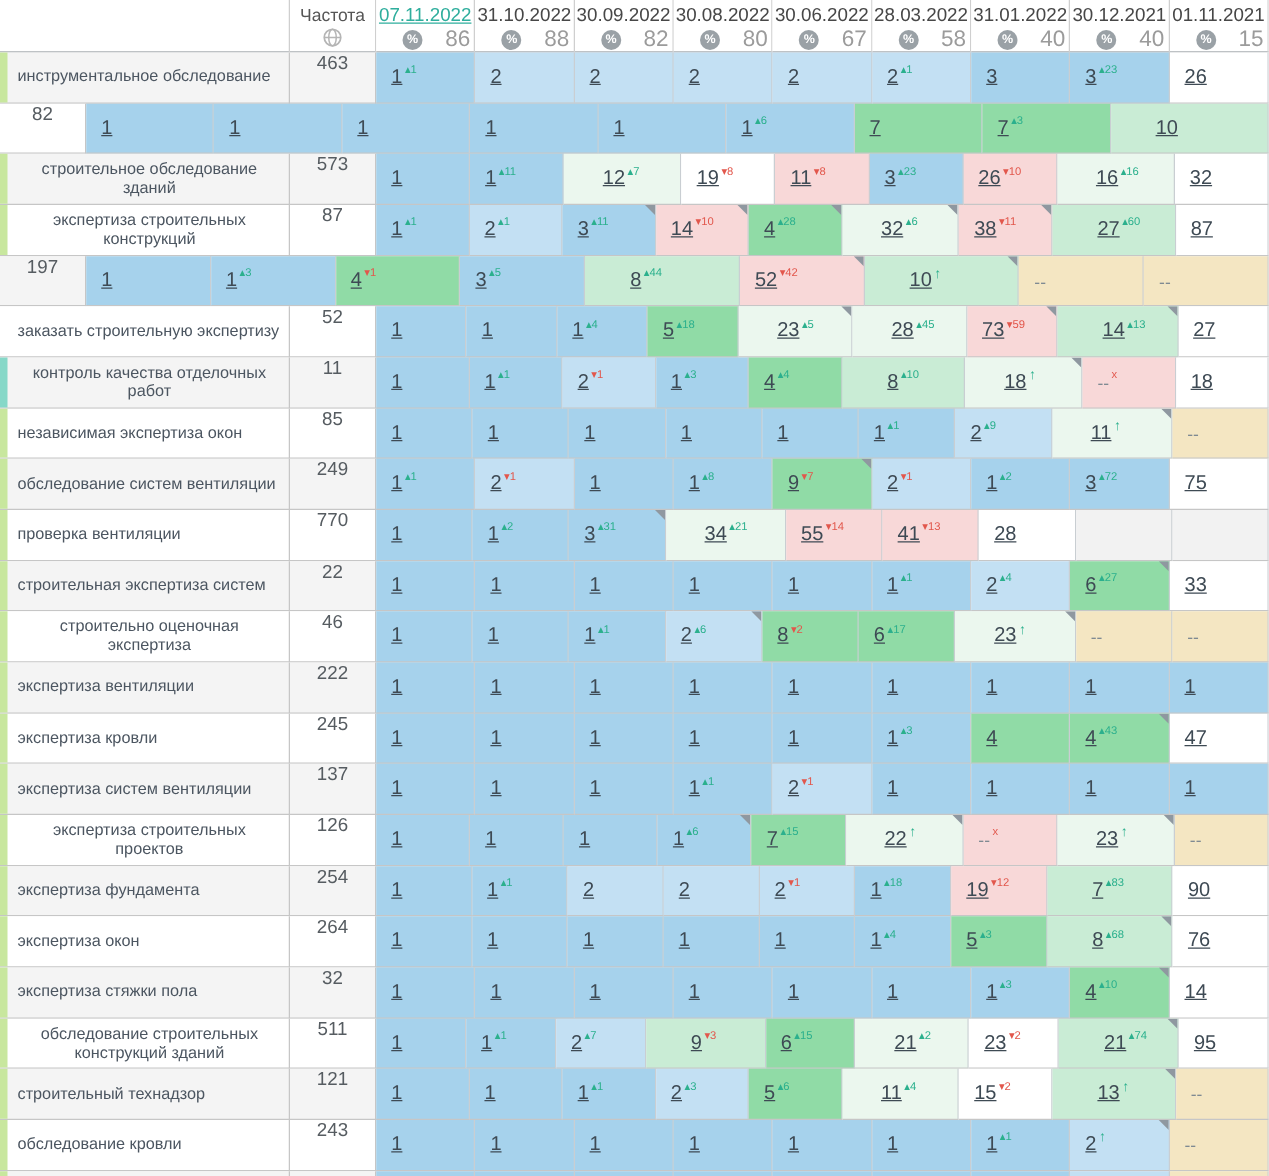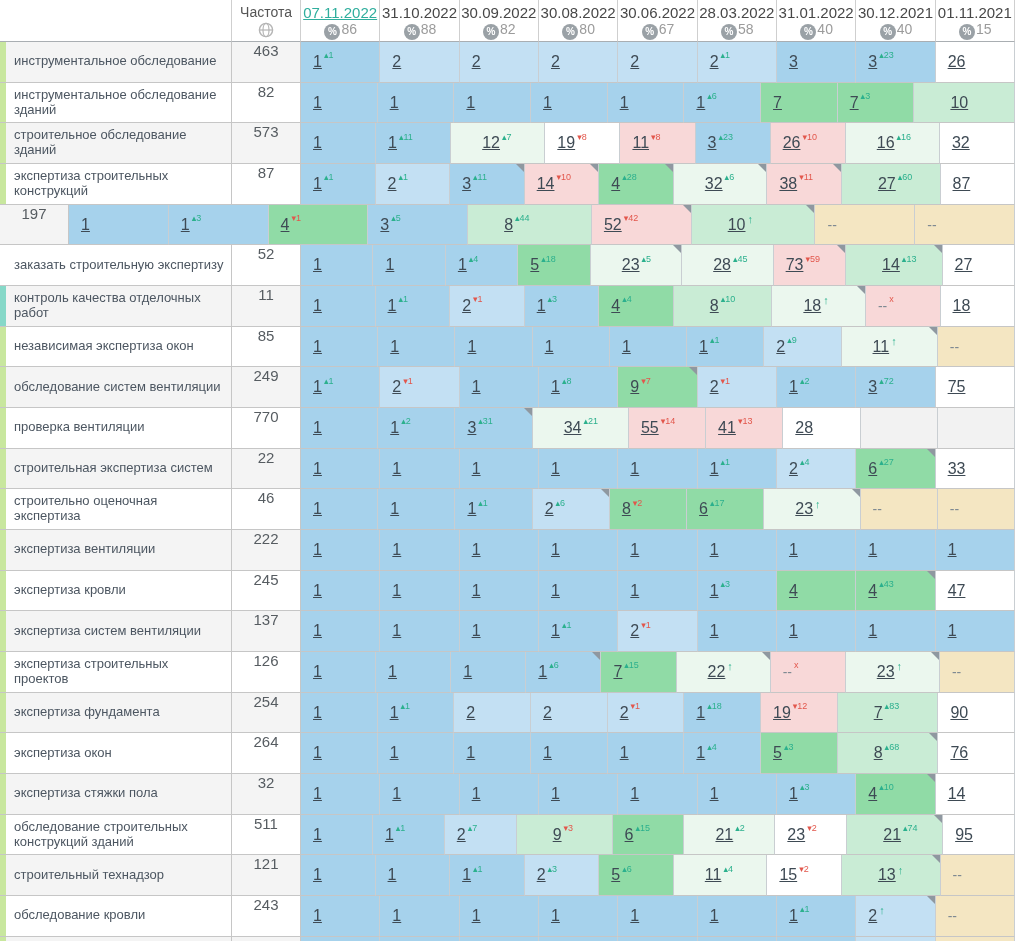--- a/index.html
+++ b/index.html
@@ -18,28 +18,28 @@
   .hrow > div{border-right:1px solid #cfcfcf;border-bottom:1px solid #a9aeb2;background:#fff;
     display:flex;flex-direction:column;align-items:center;justify-content:flex-start;padding-top:4px;}
   .hrow .col-kw{align-items:flex-start;}
   .freq-label{font-size:14px;color:#555;line-height:1.2;}
   .globe{margin-top:1px;}
   .date-label{font-size:15px;color:#474747;text-decoration:none;line-height:1.25;white-space:nowrap;cursor:pointer;}
   .date-label.sel{color:#2fae9d;text-decoration:underline;}
   .vis{display:flex;align-items:flex-start;margin-top:1px;}
   .pct-ic{width:16px;height:16px;border-radius:50%;background:#9aa1a6;color:#fff;font-size:10px;font-weight:bold;
     display:inline-flex;align-items:center;justify-content:center;line-height:1;}
-  .pct-n{font-size:14px;color:#9b9b9b;position:relative;top:-3px;left:1px;}
+  .pct-n{font-size:18px;color:#9b9b9b;position:relative;top:-3px;left:18px;}
 
   
   #tbody .brow:nth-child(odd) .zeb{background:#f4f4f4;}
   #tbody .brow:nth-child(even) .zeb{background:#ffffff;}
   .brow > div{border-right:1px solid #c9ced2;border-bottom:1px solid #c6c6c6;position:relative;}
   .kw{display:flex;align-items:center;padding:2px 6px 2px 14px;font-size:13px;color:#4c5661;line-height:1.15;
-    border-right:1px solid #c6c6c6 !important;}
+    border-right:1px solid #c6c6c6 !important;text-align:center;}
   .kw::before{content:"";position:absolute;left:0;top:0;bottom:0;width:6px;background:transparent;}
   .kw.strip-green::before{background:#c8e79e;}
   .kw.strip-teal::before{background:#86d8c8;}
   .fr{display:flex;align-items:flex-start;justify-content:center;font-size:15px;color:#565c61;
     border-right:1px solid #c6c6c6 !important;}
   .cell{display:flex;align-items:center;padding-left:12px;overflow:hidden;}
   .rv{font-size:16px;color:#3e4a54;text-decoration:underline;cursor:pointer;line-height:1;}
   .sup{font-size:9px;line-height:1;position:relative;top:-6px;margin-left:2px;white-space:nowrap;}
   .sup.up{color:#2bb08d;}
   .sup.dn{color:#e2574c;}
@@ -172,23 +172,20 @@
         </div>
         <div class="col-d cell bg-b">
           <span class="rv">3</span>
           <span class="sup up">▴23</span>
         </div>
         <div class="col-d cell bg-w">
           <span class="rv">26</span>
         </div>
       </div>
       <div class="brow">
-        <div class="col-kw kw zeb strip-green">
-          <span>инструментальное обследование зданий</span>
-        </div>
         <div class="col-fr fr zeb">
           <span>82</span>
         </div>
         <div class="col-d cell bg-b">
           <span class="rv">1</span>
         </div>
         <div class="col-d cell bg-b">
           <span class="rv">1</span>
         </div>
         <div class="col-d cell bg-b">

